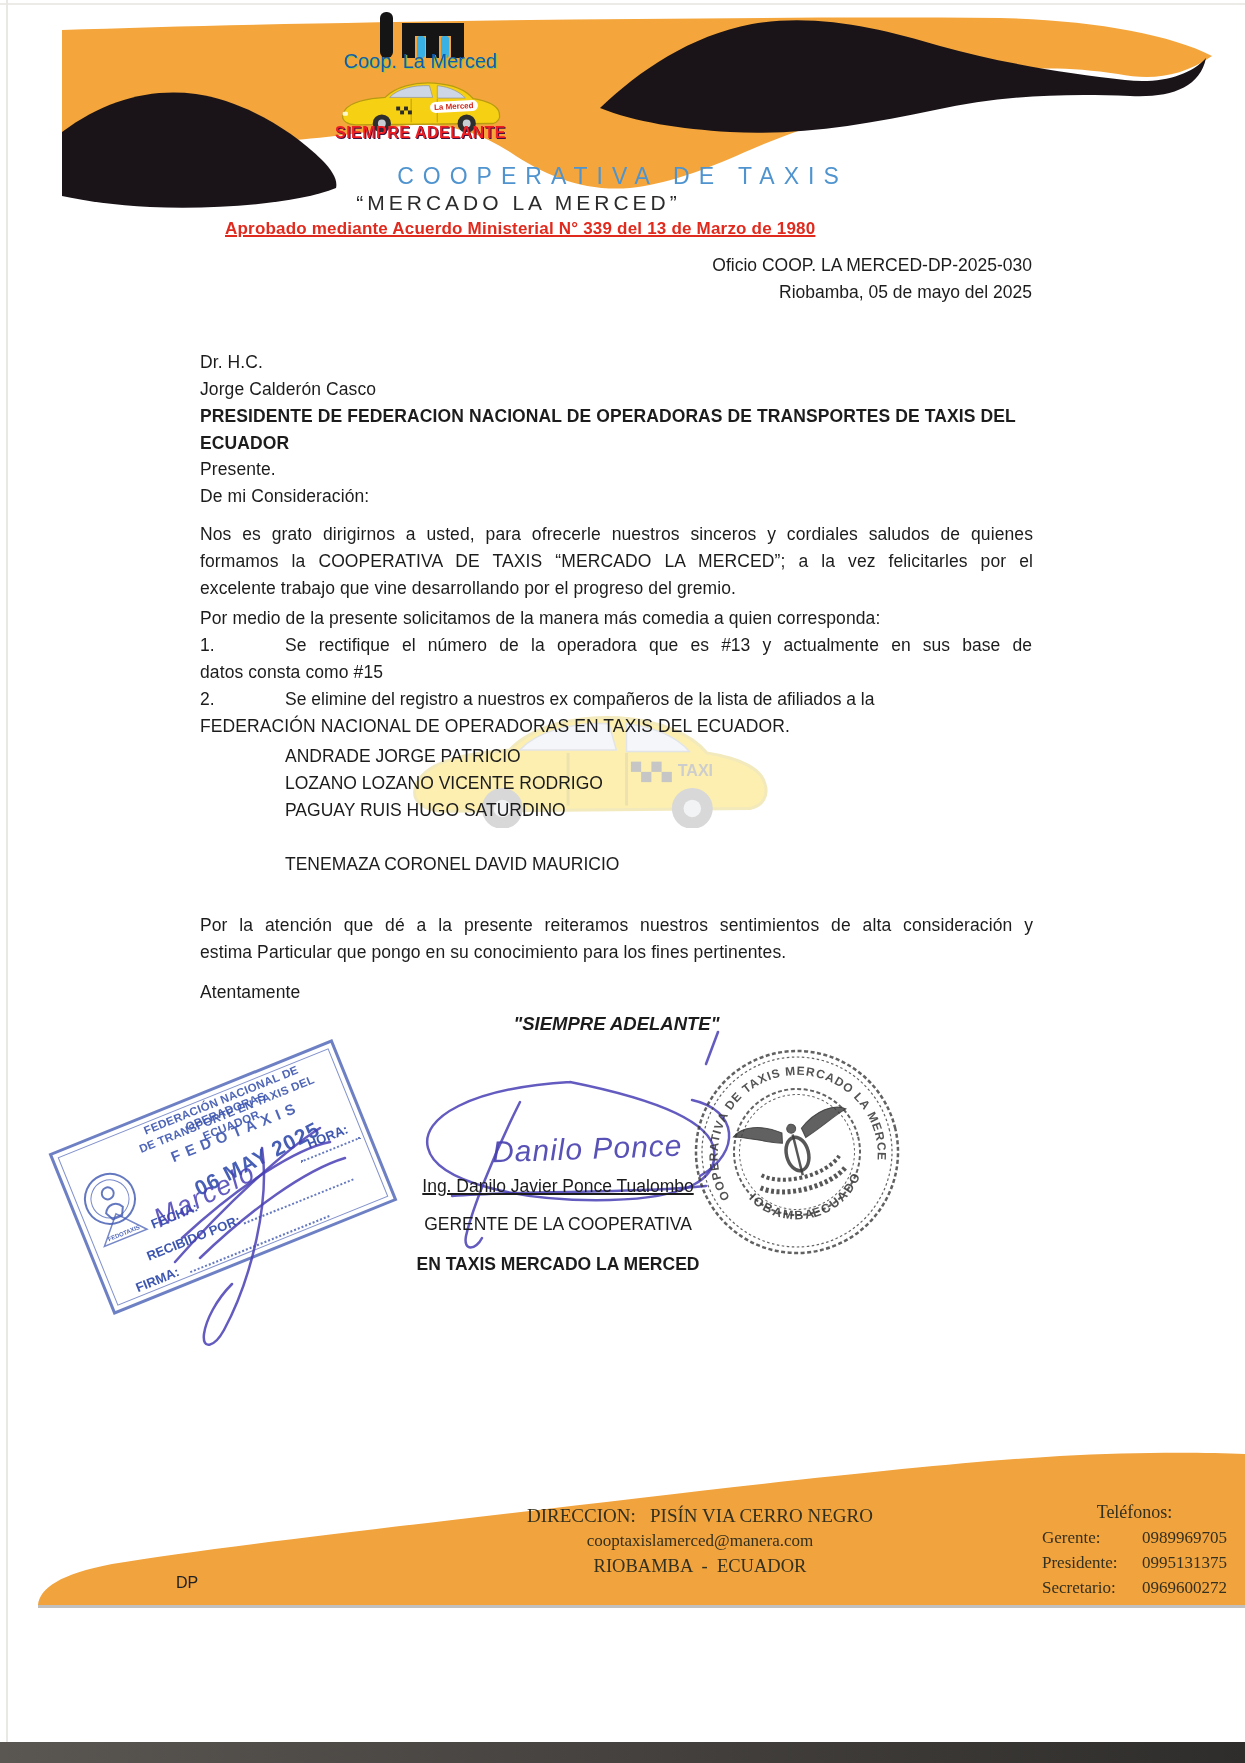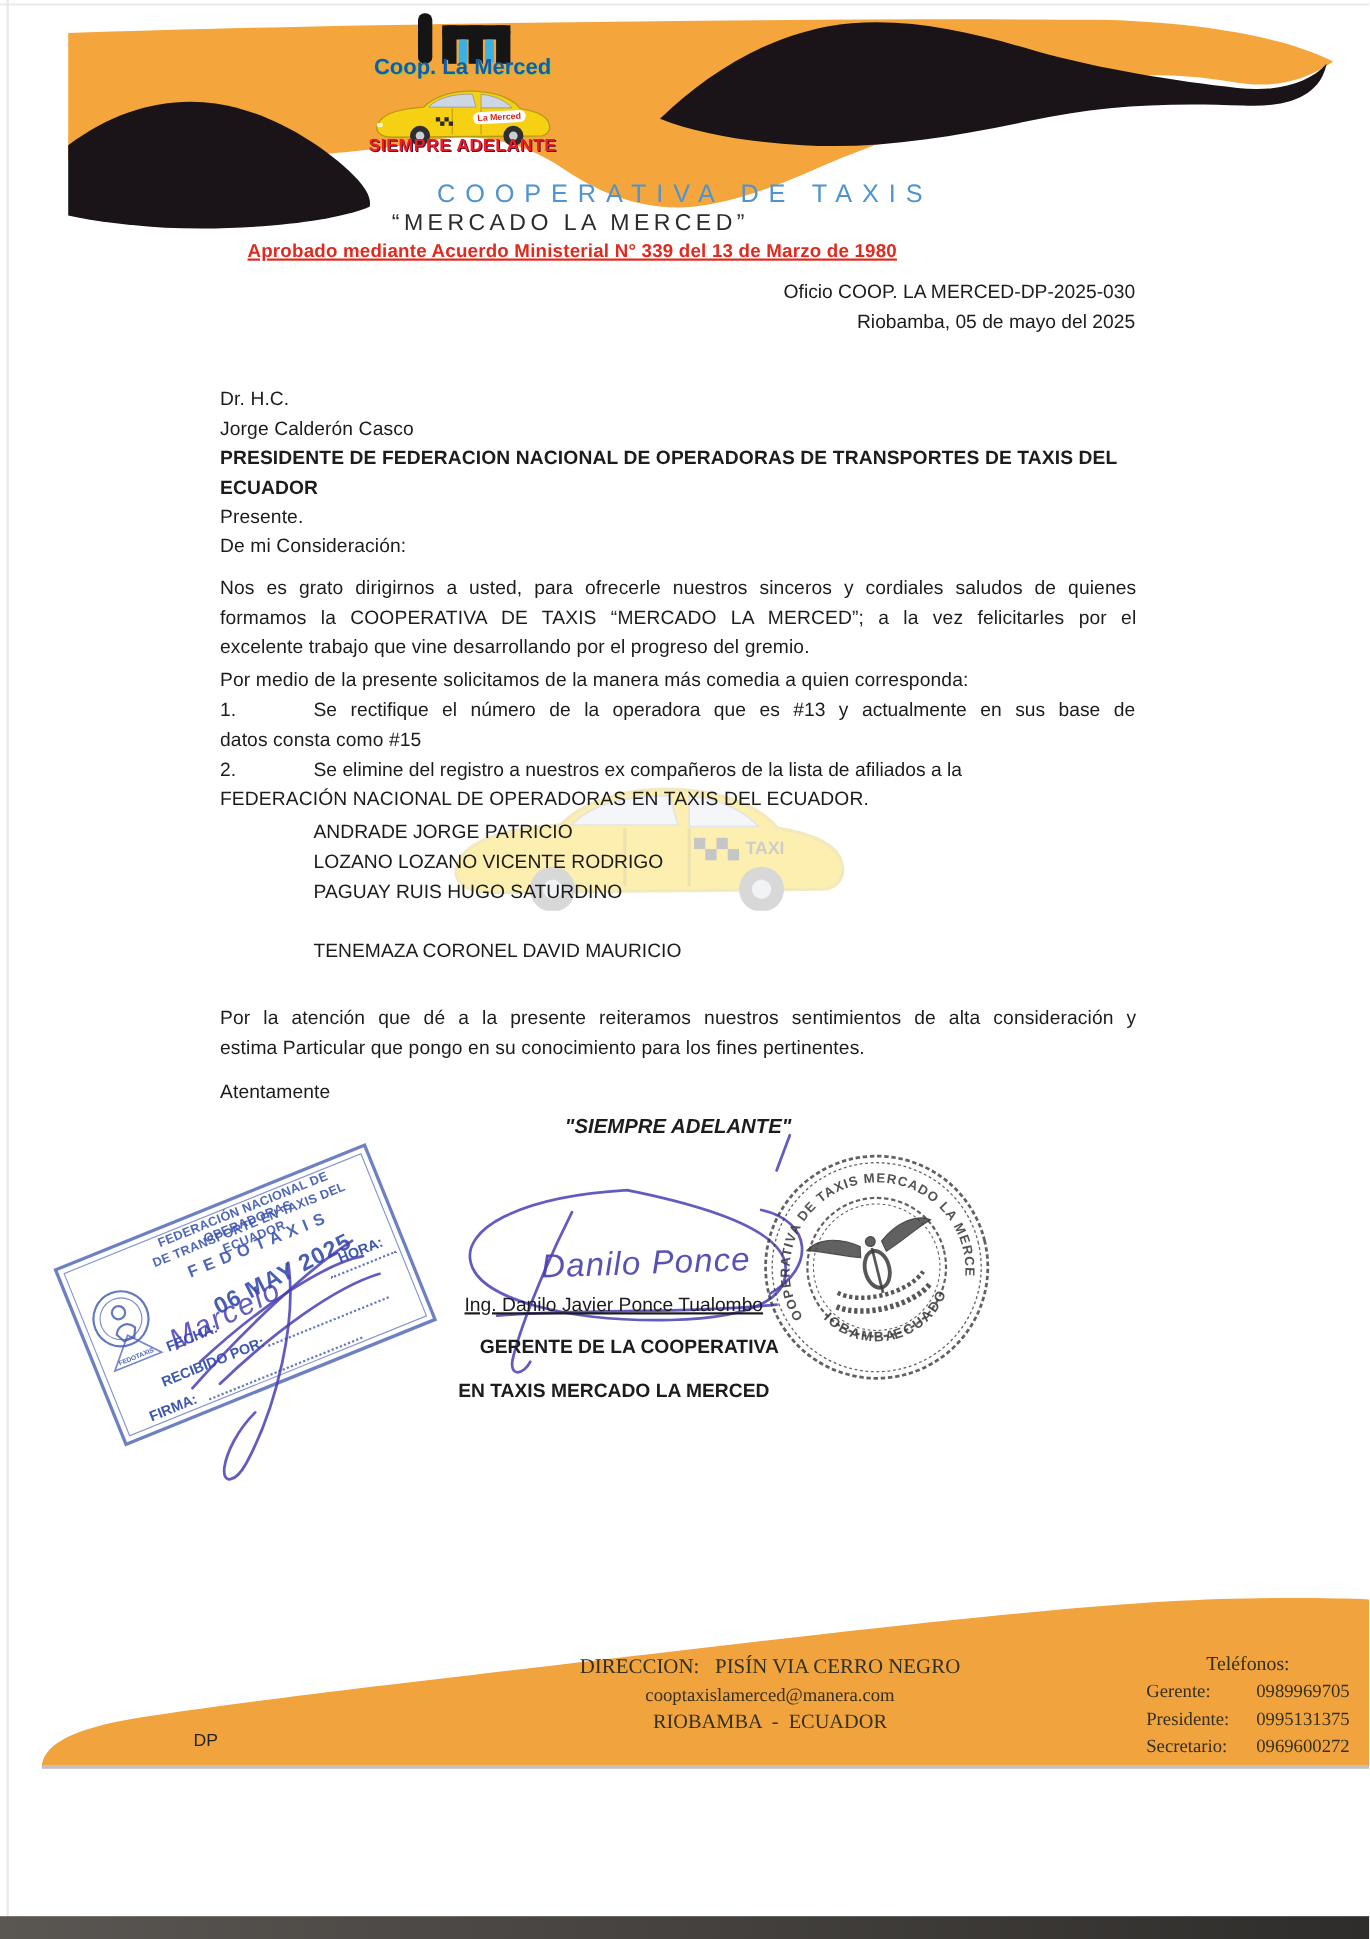--- a/index.html
+++ b/index.html
@@ -4,21 +4,21 @@
 <style>
   html,body{margin:0;padding:0;background:#ffffff;}
   .page{position:relative;width:1245px;height:1763px;background:#fff;overflow:hidden;
         font-family:"Liberation Sans",sans-serif;color:#1c1c1c;}
   .abs{position:absolute;}
   .edge-left{position:absolute;left:6px;top:0;width:2px;height:1763px;background:#dcd9d4;opacity:.6;}
   .edge-top{position:absolute;left:0;top:3px;width:1245px;height:2px;background:#e9e6e1;opacity:.8;}
 
   
   .logo-name{position:absolute;left:328px;top:50px;width:185px;text-align:center;
-             font-weight:bold;font-size:20px;color:#0f5cae;text-shadow:1px 1px 0 #9dc43a;}
+             font-weight:normal;font-size:20px;color:#0f5cae;text-shadow:1px 1px 0 #9dc43a;}
   .logo-slogan{position:absolute;left:328px;top:124px;width:185px;text-align:center;
                font-weight:bold;font-size:16px;letter-spacing:.5px;color:#ef1d22;
                text-shadow:1px 1px 0 #47103d;}
   .taxi-badge{position:absolute;left:430px;top:101px;font-size:8px;font-weight:bold;color:#d12a1e;
               background:#fff;border-radius:7px;padding:0 4px;transform:rotate(-3deg);line-height:11px;}
 
   
   .title1{position:absolute;left:0;top:163px;width:1245px;text-align:center;
           font-size:23px;letter-spacing:9px;color:#4f94cf;}
   .title2{position:absolute;left:0;top:191px;width:1037px;text-align:center;
@@ -35,21 +35,21 @@
   .b{font-weight:bold;}
   .num{position:absolute;left:200px;width:60px;font-size:17.5px;line-height:27px;}
   .itm{position:absolute;left:285px;width:747px;font-size:17.5px;line-height:27px;}
   .nm{position:absolute;left:285px;width:600px;font-size:17.5px;line-height:27px;}
   .motto{position:absolute;left:200px;top:1013px;width:833px;text-align:center;
          font-size:18.5px;font-weight:bold;font-style:italic;}
 
   
   .sig-name{position:absolute;left:408px;top:1176px;width:300px;text-align:center;font-size:17.5px;
             text-decoration:underline;text-decoration-thickness:1.5px;}
-  .sig-role1{position:absolute;left:408px;top:1214px;width:300px;text-align:right;font-size:17.5px;font-weight:bold;}
+  .sig-role1{position:absolute;left:408px;top:1214px;width:300px;text-align:center;font-size:17.5px;font-weight:normal;}
   .sig-role2{position:absolute;left:408px;top:1254px;width:300px;text-align:center;font-size:17.5px;font-weight:bold;}
 
   
   .stamp-blue{position:absolute;left:70px;top:1090px;width:300px;height:168px;
               transform:rotate(-22deg);border:3px solid rgba(61,86,176,.75);color:#3d56b0;}
   .stamp-blue .inner{position:absolute;left:4px;top:4px;right:4px;bottom:4px;
                      border:1px solid rgba(61,86,176,.65);}
   .st-l1{position:absolute;left:58px;top:6px;width:238px;text-align:center;
          font-size:11.5px;font-weight:bold;letter-spacing:.3px;opacity:.9;}
   .st-l2{position:absolute;left:58px;top:21px;width:238px;text-align:center;

